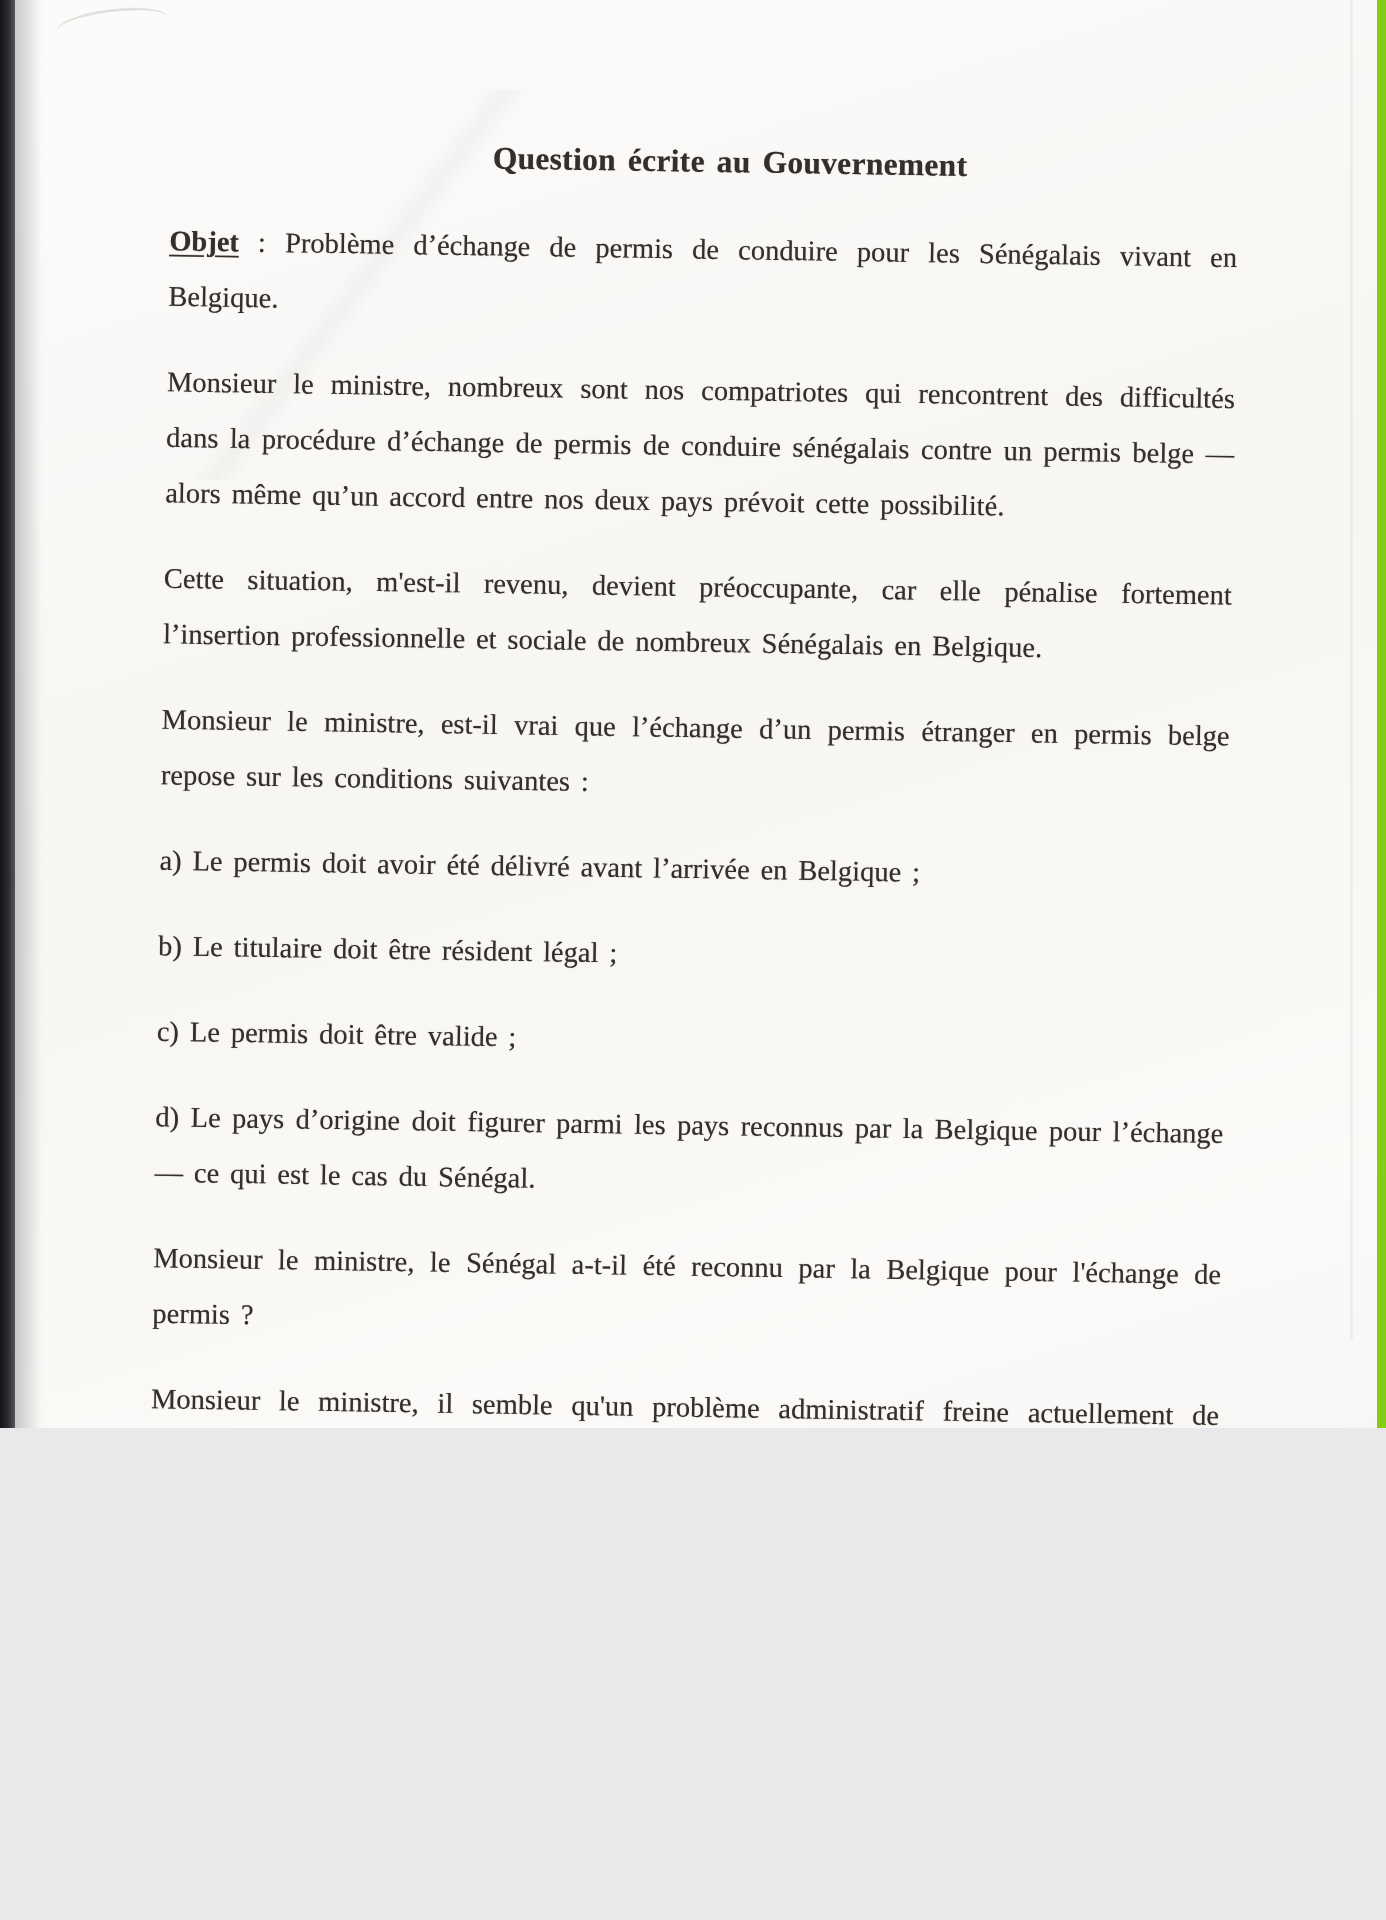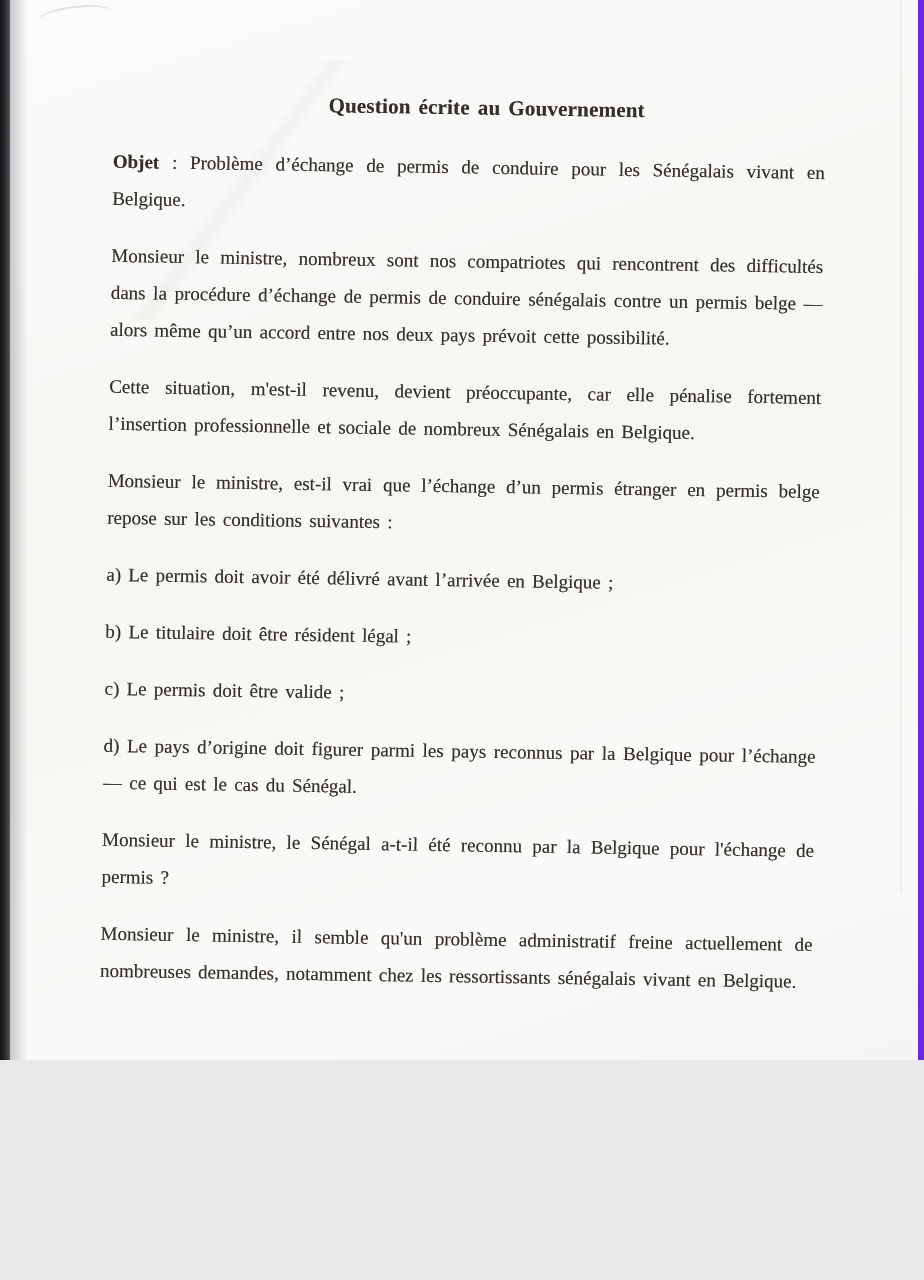--- a/index.html
+++ b/index.html
@@ -7,21 +7,21 @@
     --date-orange:#d2571c;
     --pen-blue:#333b7d;
     --ink-black:#33302c;
     --photo-gray:#d8d9db;
     --paper-white:#fbfaf8;
   }
   *{margin:0;padding:0;box-sizing:border-box;}
   html,body{width:924px;height:1280px;overflow:hidden;}
   body{font-family:"Liberation Serif","DejaVu Serif",serif;background:#e9e9eb;}
 
-  .photo{position:relative;width:924px;height:1060px;background:#6d28d9;overflow:hidden;}
+  .photo{position:relative;width:924px;height:952px;background:#84cc16;overflow:hidden;}
 
   
   .left-edge{position:absolute;left:0;top:0;width:10px;height:1276px;
     background:linear-gradient(90deg,#141417 0%,#2b2b30 55%,#55555b 100%);z-index:6;}
 
   .paper{position:absolute;left:10px;top:0;right:6px;height:1276px;overflow:hidden;
     background:linear-gradient(163deg,#fcfbfa 0%,#f7f6f3 38%,#fbfaf8 68%,#f2f1ef 100%);z-index:1;}
   .paper::before{content:"";position:absolute;left:0;top:0;width:18px;height:100%;
     background:linear-gradient(90deg,rgba(70,70,78,.28),rgba(70,70,78,0));}
   .paper::after{content:"";position:absolute;right:16px;top:0;width:2px;height:70%;
@@ -34,21 +34,21 @@
 
   .content{position:absolute;left:104px;top:88px;width:712px;
     transform:rotate(0.9deg);transform-origin:10% 0;
     color:var(--ink-black);font-size:19px;line-height:37px;
     text-align:justify;word-spacing:2.5px;
     text-shadow:0 0 .6px rgba(40,38,35,.55);}
   .content p{margin:0 0 20px;}
   .title{font-size:21px;font-weight:bold;line-height:30px;text-align:center;
     margin:0 0 26px 34px;letter-spacing:.2px;}
   .objet{margin:0 0 22px 10px;}
-  .objet-label{font-weight:bold;text-underline-offset:3px;}
+  .objet-label{font-weight:bold;text-decoration:underline;text-underline-offset:3px;}
   .question-block p.cond{margin-bottom:20px;}
 
   
   .date-stamp{position:absolute;left:86px;top:1084px;z-index:2;
     font-family:"Liberation Sans","DejaVu Sans",sans-serif;font-weight:bold;
     font-size:27px;letter-spacing:2px;color:var(--date-orange);opacity:.9;
     transform:scaleX(.8) rotate(-2deg);transform-origin:left top;
     text-shadow:0 0 1.2px rgba(210,87,28,.65);white-space:nowrap;}
 
   

